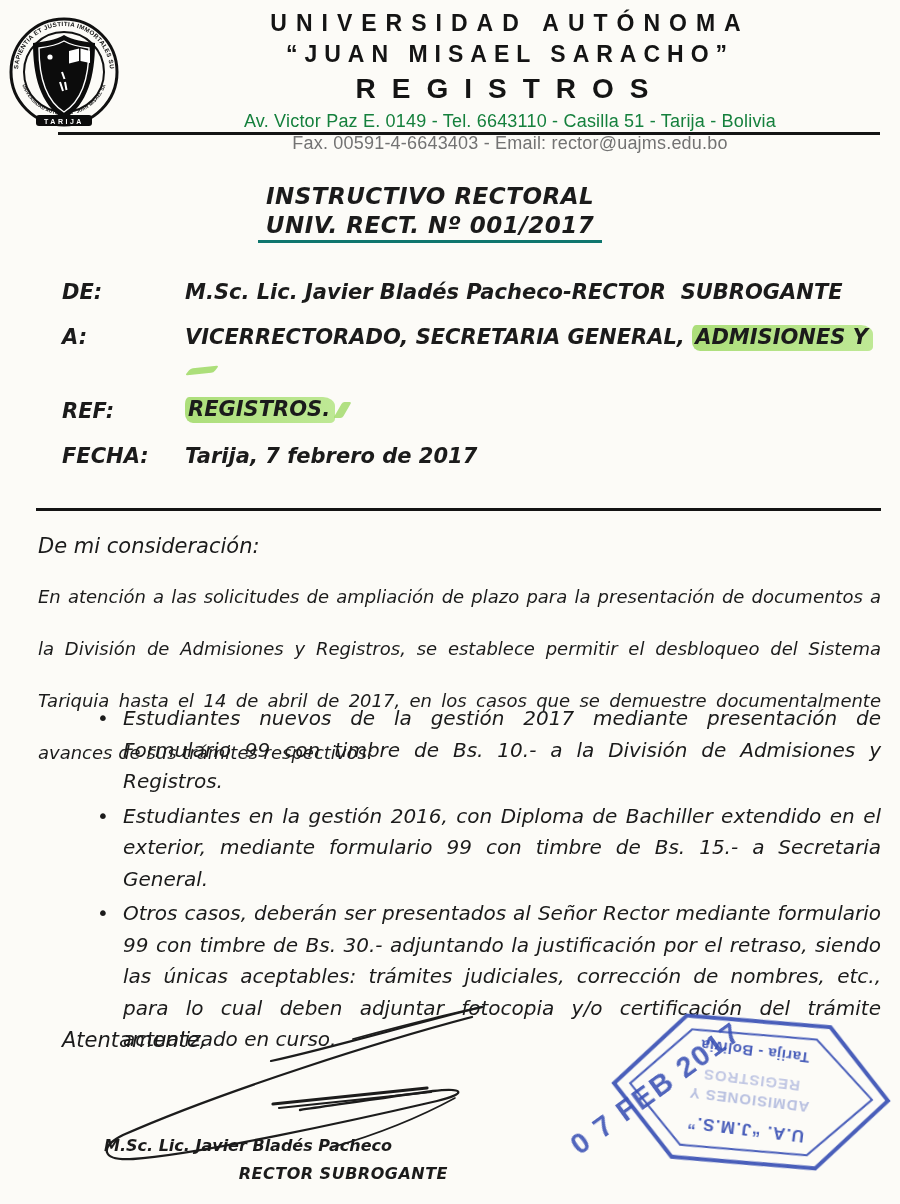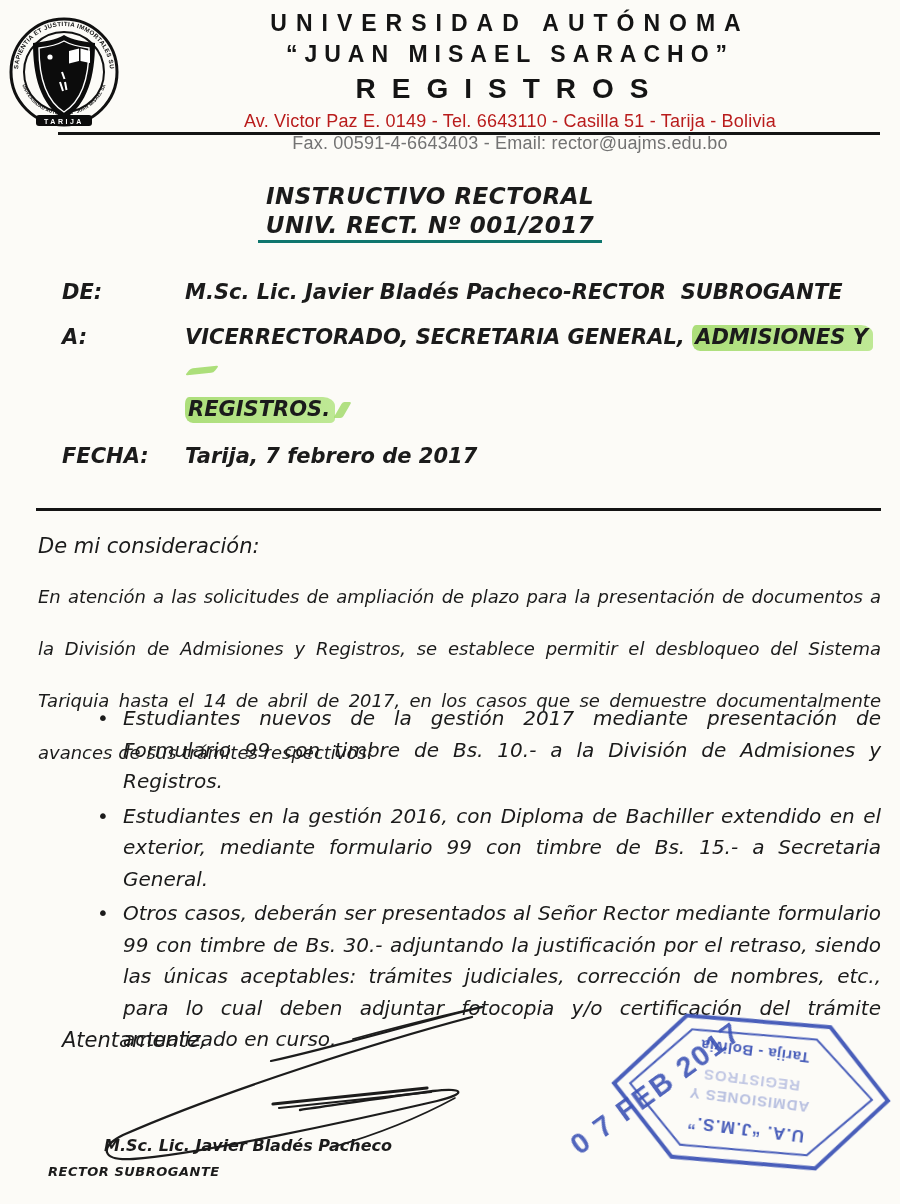--- a/index.html
+++ b/index.html
@@ -12,21 +12,21 @@
     color:#1b1b1b;
     font-family:"DejaVu Sans",sans-serif;
   }
   
   .seal{position:absolute;left:8px;top:12px;width:112px;height:124px;}
   .lh-center{position:absolute;left:135px;right:15px;top:10px;text-align:center;
     font-family:"Liberation Sans",sans-serif;font-weight:bold;color:#141414;}
   .lh-u1{font-size:23px;letter-spacing:9px;}
   .lh-u2{font-size:23px;letter-spacing:7px;margin-top:4px;}
   .lh-office{font-size:28px;letter-spacing:16px;margin-top:5px;}
-  .lh-addr{font-size:18px;font-weight:normal;letter-spacing:0.2px;margin-top:6px;color:#b91c1c;}
+  .lh-addr{font-size:18px;font-weight:normal;letter-spacing:0.2px;margin-top:6px;color:#15803d;}
   .lh-fax{font-size:18px;font-weight:normal;letter-spacing:0.2px;margin-top:1px;color:#737373;}
   .rule1{position:absolute;left:58px;right:20px;top:132px;height:3px;background:#141414;}
   
   .title-block{position:absolute;left:0;right:40px;top:183px;text-align:center;
     font-style:italic;font-weight:bold;font-size:23px;letter-spacing:0.5px;}
   .title-l2{display:inline-block;border-bottom:3px solid #0f766e;padding:0 8px 2px 8px;margin-top:3px;}
   
   .meta-row{position:absolute;left:62px;right:22px;display:flex;
     font-style:italic;font-weight:bold;font-size:21px;line-height:36px;}
   .meta-label{width:123px;flex:0 0 123px;}
@@ -44,22 +44,22 @@
     font-style:italic;font-size:18px;line-height:52px;text-align:justify;}
   .bullets{position:absolute;left:95px;width:786px;top:703px;margin:0;padding:0;list-style:none;
     font-style:italic;font-size:20px;line-height:31.5px;text-align:justify;}
   .bullets li{position:relative;padding-left:28px;margin:0 0 3px 0;}
   .bullets li .dot{position:absolute;left:2px;top:0;font-style:normal;}
   
   .farewell{position:absolute;left:62px;top:1028px;font-style:italic;font-size:21px;}
   .signature{position:absolute;left:85px;top:995px;width:420px;height:175px;pointer-events:none;}
   .signer-name{position:absolute;left:48px;top:1136px;width:400px;text-align:center;
     font-style:italic;font-weight:bold;font-size:16px;}
-  .signer-title{position:absolute;left:48px;top:1164px;width:400px;text-align:left;
-    font-style:italic;font-weight:bold;font-size:13px;letter-spacing:0.5px;}
+  .signer-title{position:absolute;left:48px;top:1164px;width:400px;text-align:right;
+    font-style:italic;font-weight:bold;font-size:16px;letter-spacing:0.5px;}
   
   .stamp-hex{position:absolute;left:606px;top:1006px;width:290px;height:172px;
     transform:rotate(187deg);opacity:.92;filter:blur(0.3px);}
   .stamp-date{position:absolute;left:531px;top:1072px;width:250px;text-align:center;
     transform:rotate(-36deg);transform-origin:50% 50%;
     font-family:"Liberation Sans",sans-serif;font-weight:bold;font-size:29px;letter-spacing:2px;
     color:#3a51b5;opacity:.88;filter:blur(0.4px);white-space:nowrap;}
 </style>
 </head>
 <body>
@@ -109,20 +109,21 @@
 
   <div class="meta-row" style="top:319px">
     <div class="meta-label">A:</div>
     <div>
       <div class="meta-line"><span>VICERRECTORADO, SECRETARIA GENERAL, </span><span class="hl">ADMISIONES Y</span><span class="hl-tail"></span></div>
       <div class="meta-line"><span class="hl">REGISTROS.</span><span class="hl-tail2"></span></div>
     </div>
   </div>
 
   <div class="meta-row" style="top:393px">
+    <div class="meta-label">REF:</div>
   </div>
 
   <div class="meta-row" style="top:438px">
     <div class="meta-label">FECHA:</div>
     <div class="meta-line">Tarija, 7 febrero de 2017</div>
   </div>
 
   <div class="rule2"></div>
 
   <div class="salutation">De mi consideración:</div>

